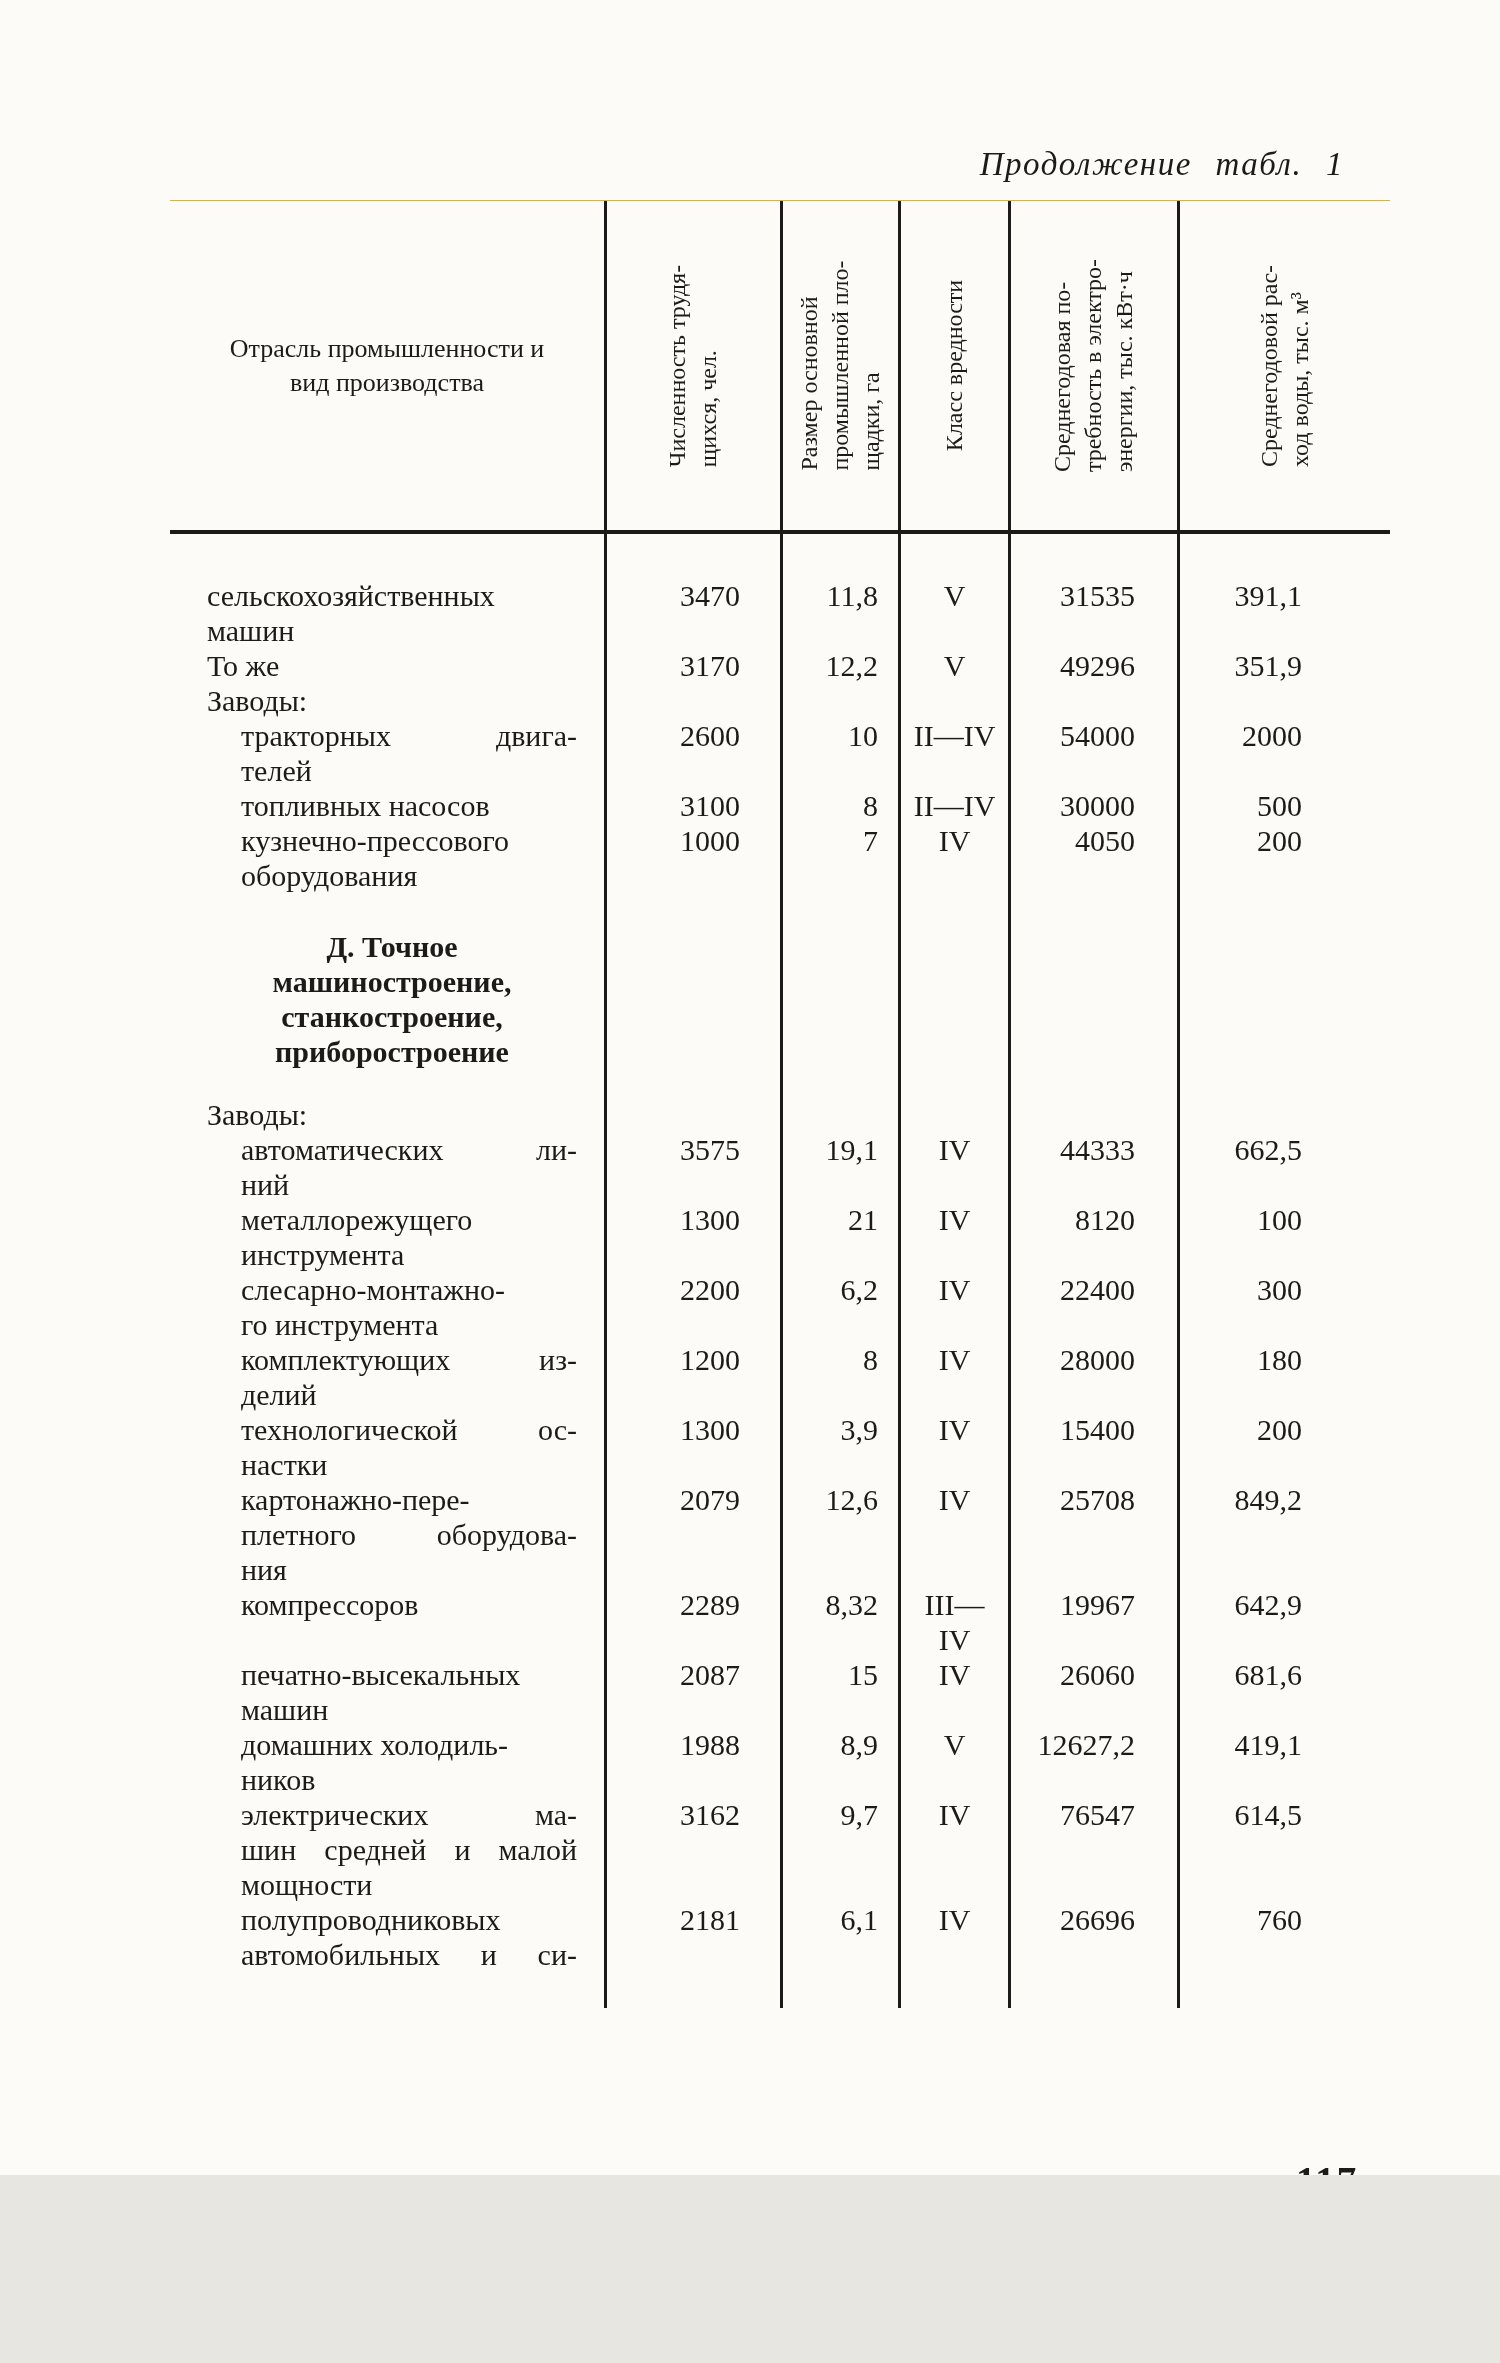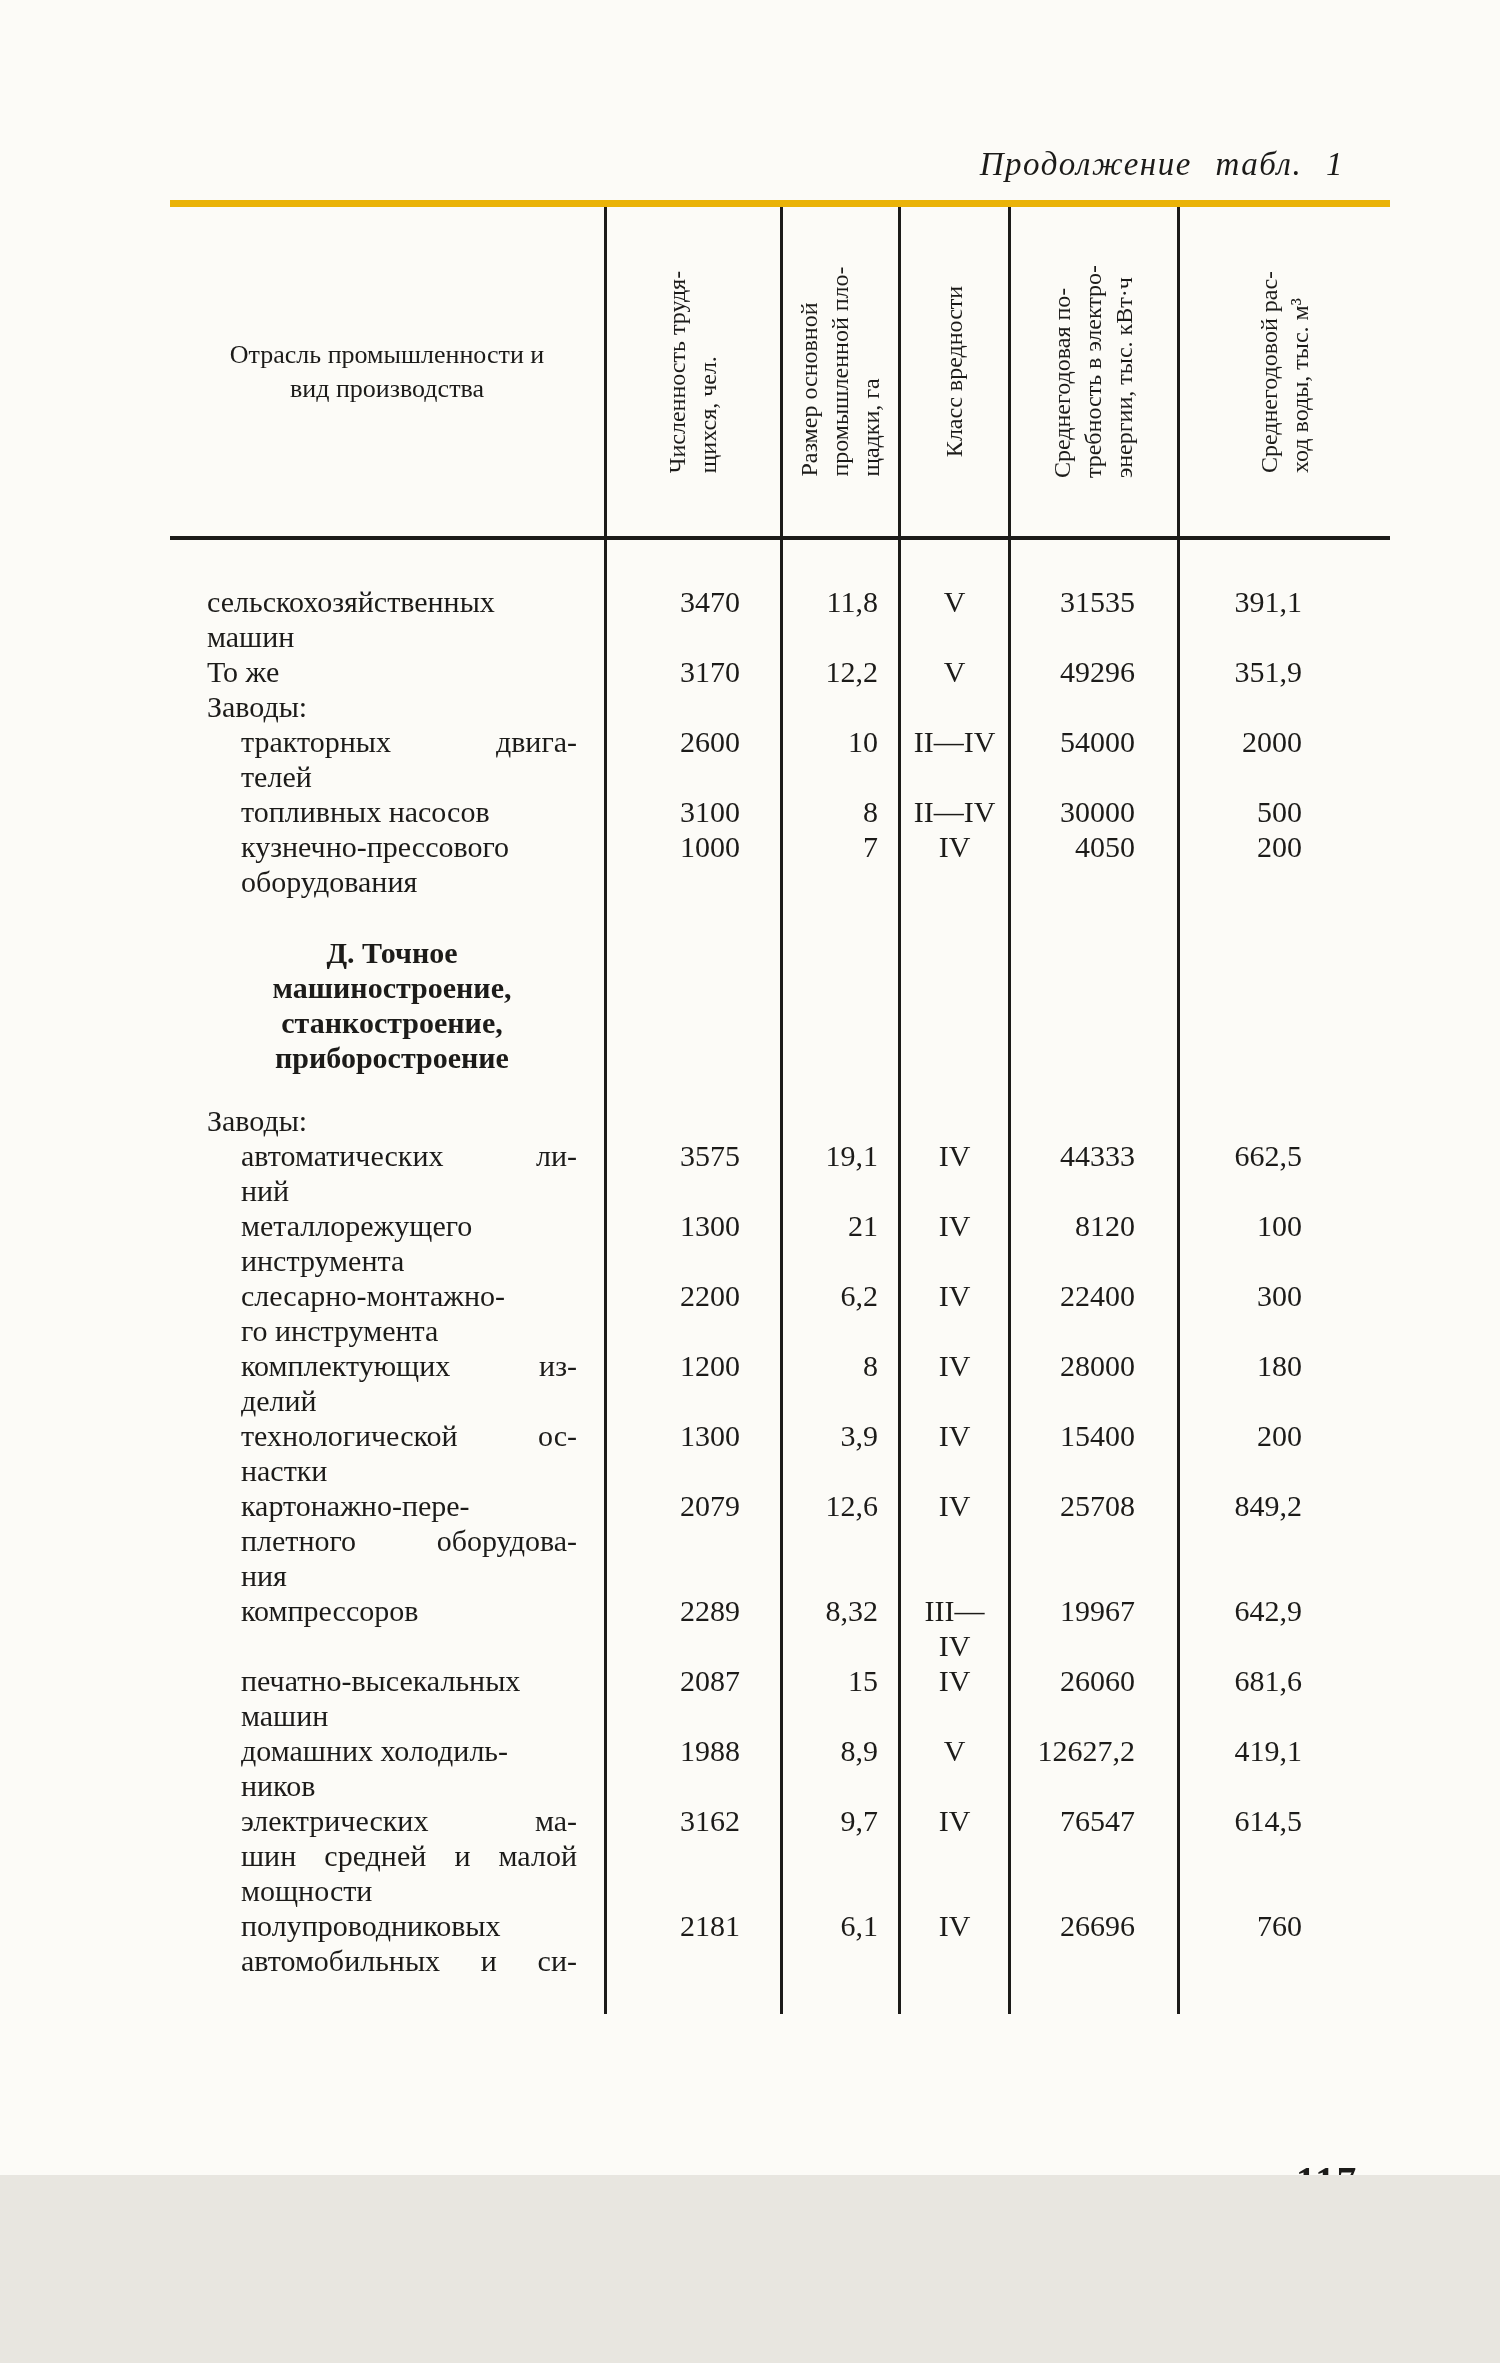--- a/index.html
+++ b/index.html
@@ -9,21 +9,21 @@
     font-family:"Liberation Serif", "DejaVu Serif", serif;
     overflow:hidden;
   }
   .title {
     position:absolute; top:146px; right:156px;
     font-style:italic; font-size:33px; letter-spacing:1.5px; word-spacing:14px;
     white-space:nowrap;
   }
   .table {
     position:absolute; left:170px; top:200px; width:1220px;
-    border-top:7px solid #eab308;
+    border-top:1px solid #eab308;
   }
   .grid6 {
     display:grid;
     grid-template-columns:434px 176px 118px 110px 169px 213px;
   }
   .thead { height:329px; border-bottom:4px solid #1c1b19; }
   .th, .td { box-sizing:border-box; min-width:0; }
   .bl { border-left:3px solid #1c1b19; }
   .th { display:flex; align-items:center; justify-content:center; overflow:visible; }
   .rot {

